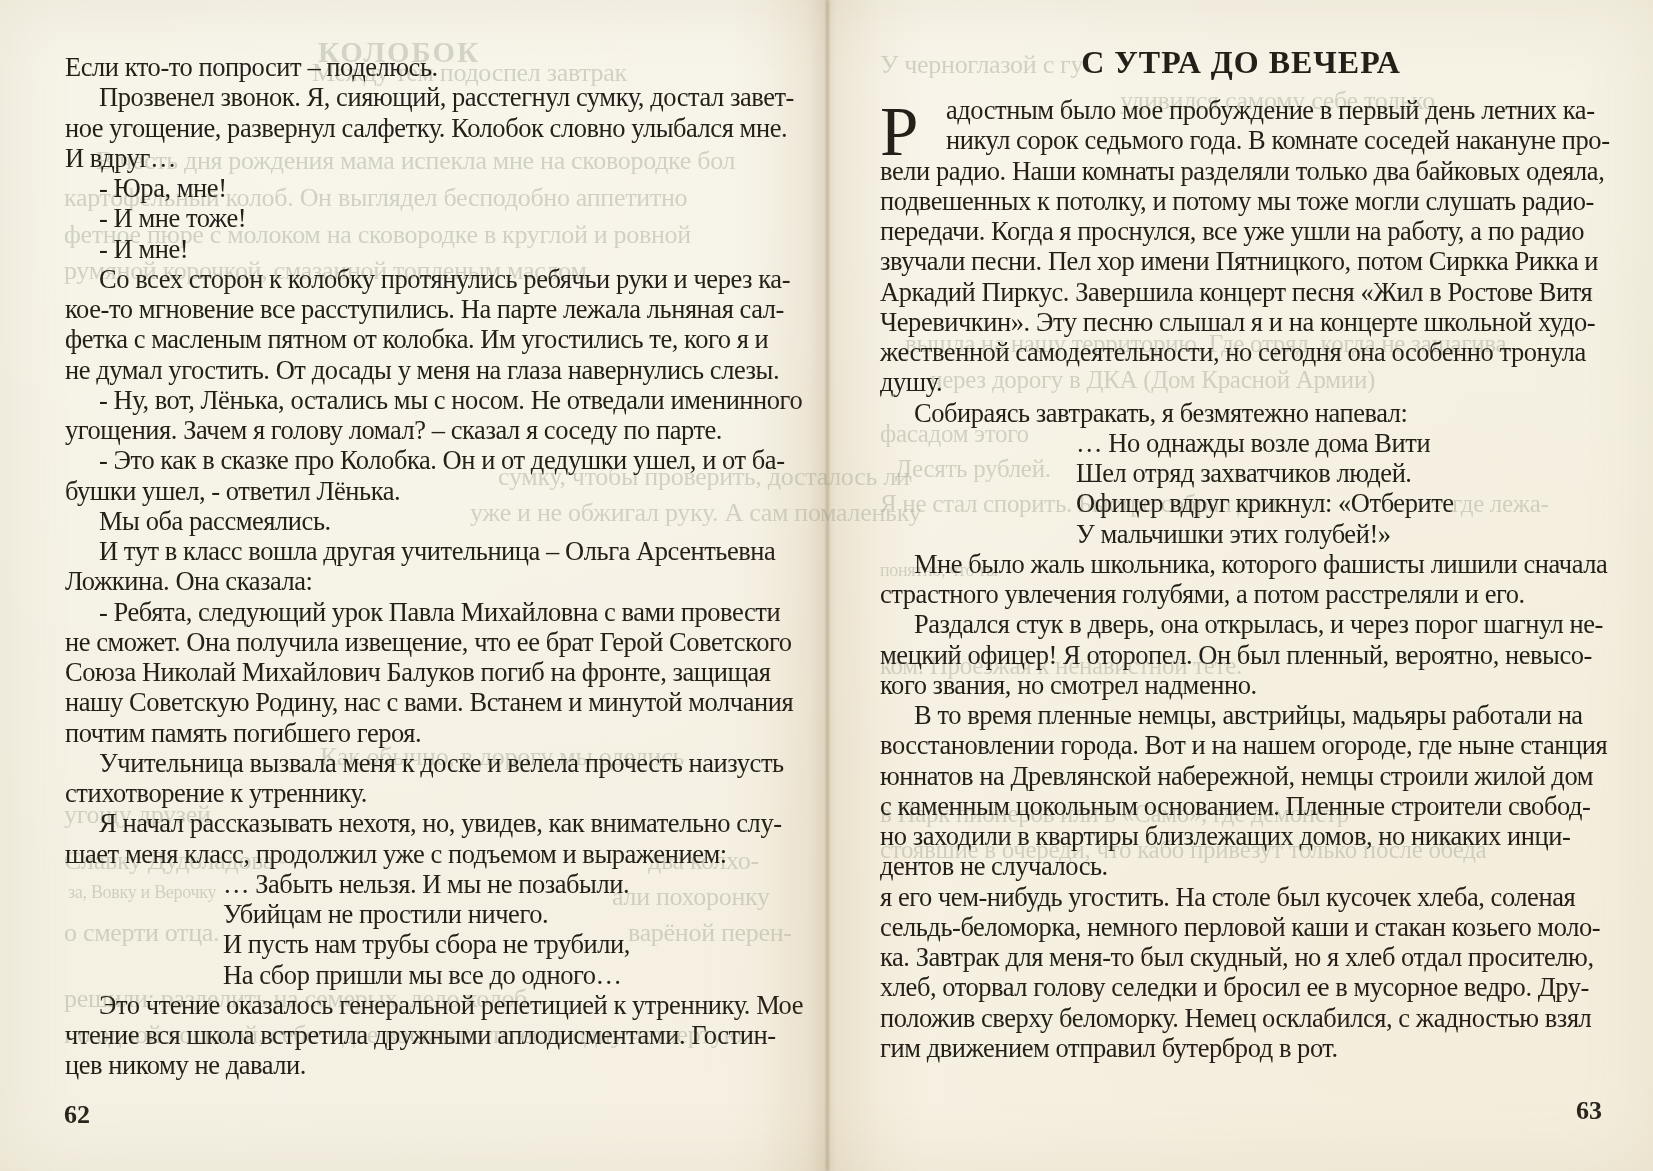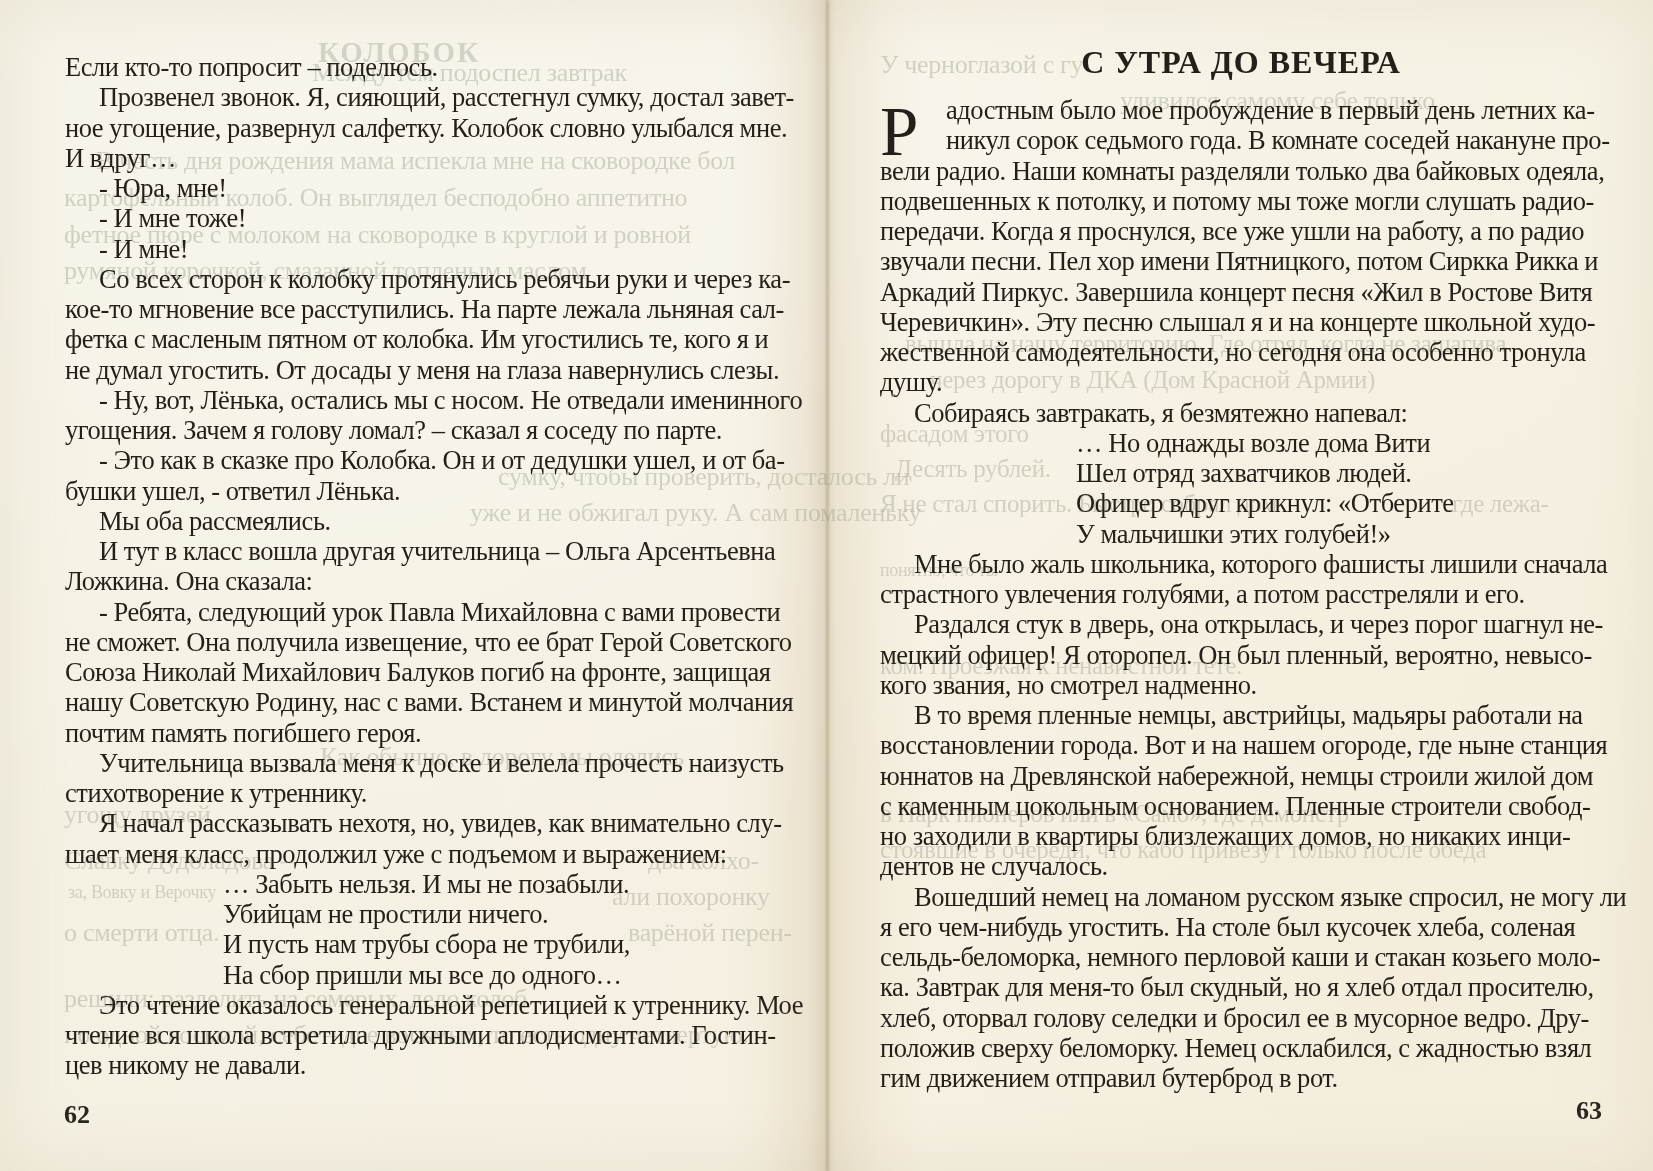--- a/index.html
+++ b/index.html
@@ -165,21 +165,20 @@
         <div class="line">страстного увлечения голубями, а потом расстреляли и его.</div>
         <div class="line indent">Раздался стук в дверь, она открылась, и через порог шагнул не-</div>
         <div class="line">мецкий офицер! Я оторопел. Он был пленный, вероятно, невысо-</div>
         <div class="line">кого звания, но смотрел надменно.</div>
         <div class="line indent">В то время пленные немцы, австрийцы, мадьяры работали на</div>
         <div class="line">восстановлении города. Вот и на нашем огороде, где ныне станция</div>
         <div class="line">юннатов на Древлянской набережной, немцы строили жилой дом</div>
         <div class="line">с каменным цокольным основанием. Пленные строители свобод-</div>
         <div class="line">но заходили в квартиры близлежащих домов, но никаких инци-</div>
         <div class="line">дентов не случалось.</div>
-        <div class="line indent">Вошедший немец на ломаном русском языке спросил, не могу ли</div>
         <div class="line">я его чем-нибудь угостить. На столе был кусочек хлеба, соленая</div>
         <div class="line">сельдь-беломорка, немного перловой каши и стакан козьего моло-</div>
         <div class="line">ка. Завтрак для меня-то был скудный, но я хлеб отдал просителю,</div>
         <div class="line">хлеб, оторвал голову селедки и бросил ее в мусорное ведро. Дру-</div>
         <div class="line">положив сверху беломорку. Немец осклабился, с жадностью взял</div>
         <div class="line">гим движением отправил бутерброд в рот.</div>
       </div>
     <div class="pagenum pn-right">63</div>
   </div>
 

